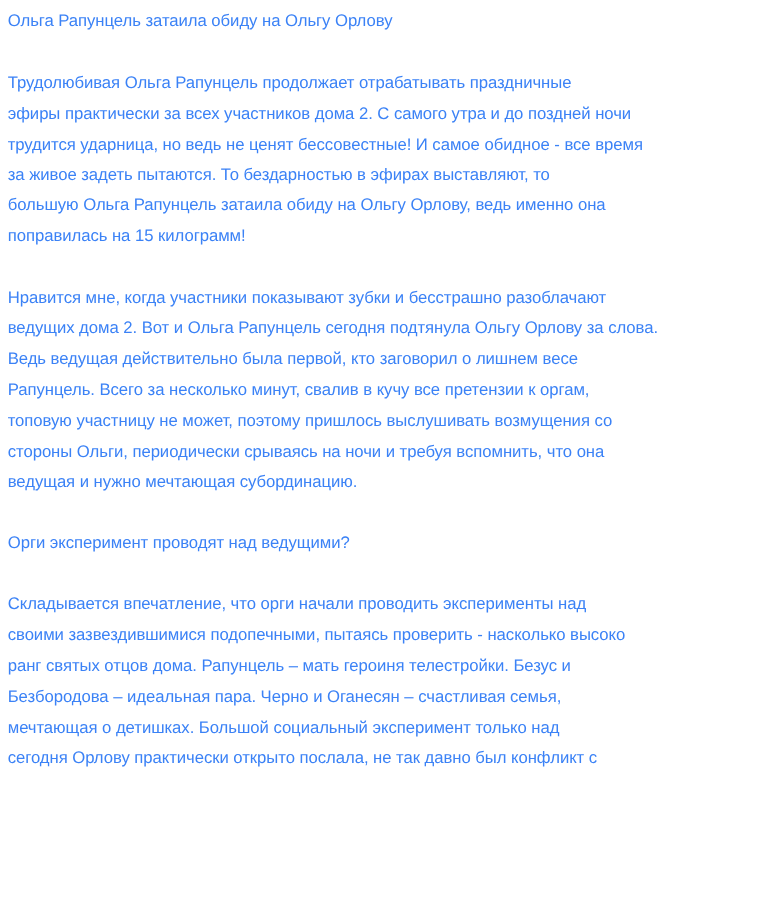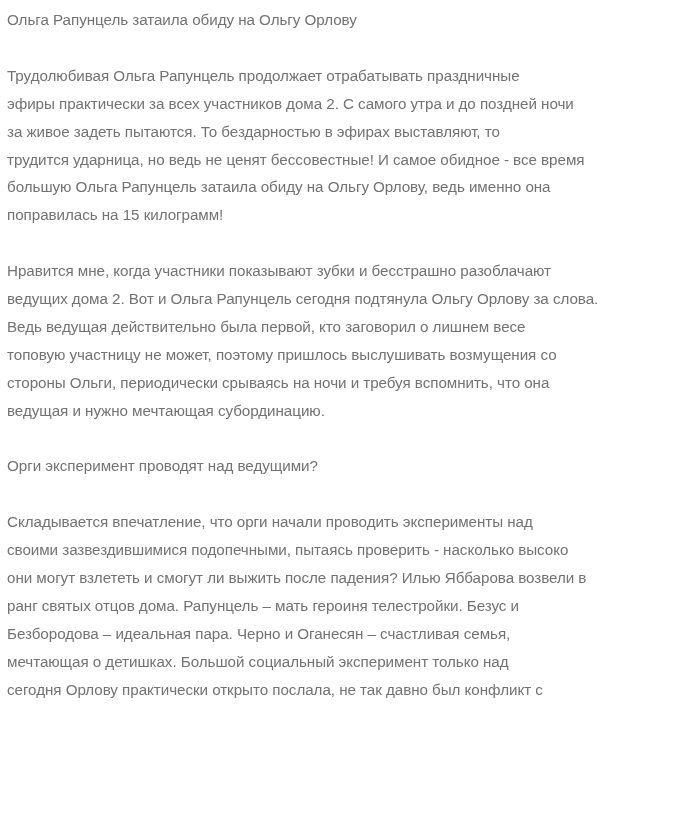--- a/index.html
+++ b/index.html
@@ -14,21 +14,21 @@
     font-family: "Liberation Sans", "DejaVu Sans", sans-serif;
   }
   .article {
     padding: 0px 4px 0 7px;
     box-sizing: border-box;
     width: 699px;
   }
   .line {
     font-size: 15.2px;
     line-height: 27.9px;
-    color: #737373;
+    color: #3b82f6;
     letter-spacing: -0.05px;
     white-space: pre;
     font-weight: 400;
   }
   .line.title {
     margin-top: 6px;
   }
   .spacer {
     height: 27.9px;
   }
@@ -40,42 +40,42 @@
 </head>
 <body>
 
 <div class="article">
   <div class="line title">Ольга Рапунцель затаила обиду на Ольгу Орлову</div>
   <div class="spacer"></div>
   <div id="blocks-root">
       <div class="block">
         <div class="line">Трудолюбивая Ольга Рапунцель продолжает отрабатывать праздничные</div>
         <div class="line">эфиры практически за всех участников дома 2. С самого утра и до поздней ночи</div>
+        <div class="line">трудится ударница, но ведь не ценят бессовестные! И самое обидное - все время</div>
         <div class="line">за живое задеть пытаются. То бездарностью в эфирах выставляют, то</div>
-        <div class="line">трудится ударница, но ведь не ценят бессовестные! И самое обидное - все время</div>
         <div class="line">большую Ольга Рапунцель затаила обиду на Ольгу Орлову, ведь именно она</div>
         <div class="line">поправилась на 15 килограмм!</div>
       </div>
       <div class="spacer"></div>
       <div class="block">
         <div class="line">Нравится мне, когда участники показывают зубки и бесстрашно разоблачают</div>
         <div class="line">ведущих дома 2. Вот и Ольга Рапунцель сегодня подтянула Ольгу Орлову за слова.</div>
         <div class="line">Ведь ведущая действительно была первой, кто заговорил о лишнем весе</div>
+        <div class="line">Рапунцель. Всего за несколько минут, свалив в кучу все претензии к оргам,</div>
         <div class="line">топовую участницу не может, поэтому пришлось выслушивать возмущения со</div>
         <div class="line">стороны Ольги, периодически срываясь на ночи и требуя вспомнить, что она</div>
         <div class="line">ведущая и нужно мечтающая субординацию.</div>
       </div>
       <div class="spacer"></div>
       <div class="block">
         <div class="line">Орги эксперимент проводят над ведущими?</div>
       </div>
       <div class="spacer"></div>
       <div class="block">
         <div class="line">Складывается впечатление, что орги начали проводить эксперименты над</div>
         <div class="line">своими зазвездившимися подопечными, пытаясь проверить - насколько высоко</div>
-        <div class="line">они могут взлететь и смогут ли выжить после падения? Илью Яббарова возвели в</div>
         <div class="line">ранг святых отцов дома. Рапунцель – мать героиня телестройки. Безус и</div>
         <div class="line">Безбородова – идеальная пара. Черно и Оганесян – счастливая семья,</div>
         <div class="line">мечтающая о детишках. Большой социальный эксперимент только над</div>
         <div class="line">сегодня Орлову практически открыто послала, не так давно был конфликт с</div>
       </div>
     </div>
 </div>
 
 </body></html>

